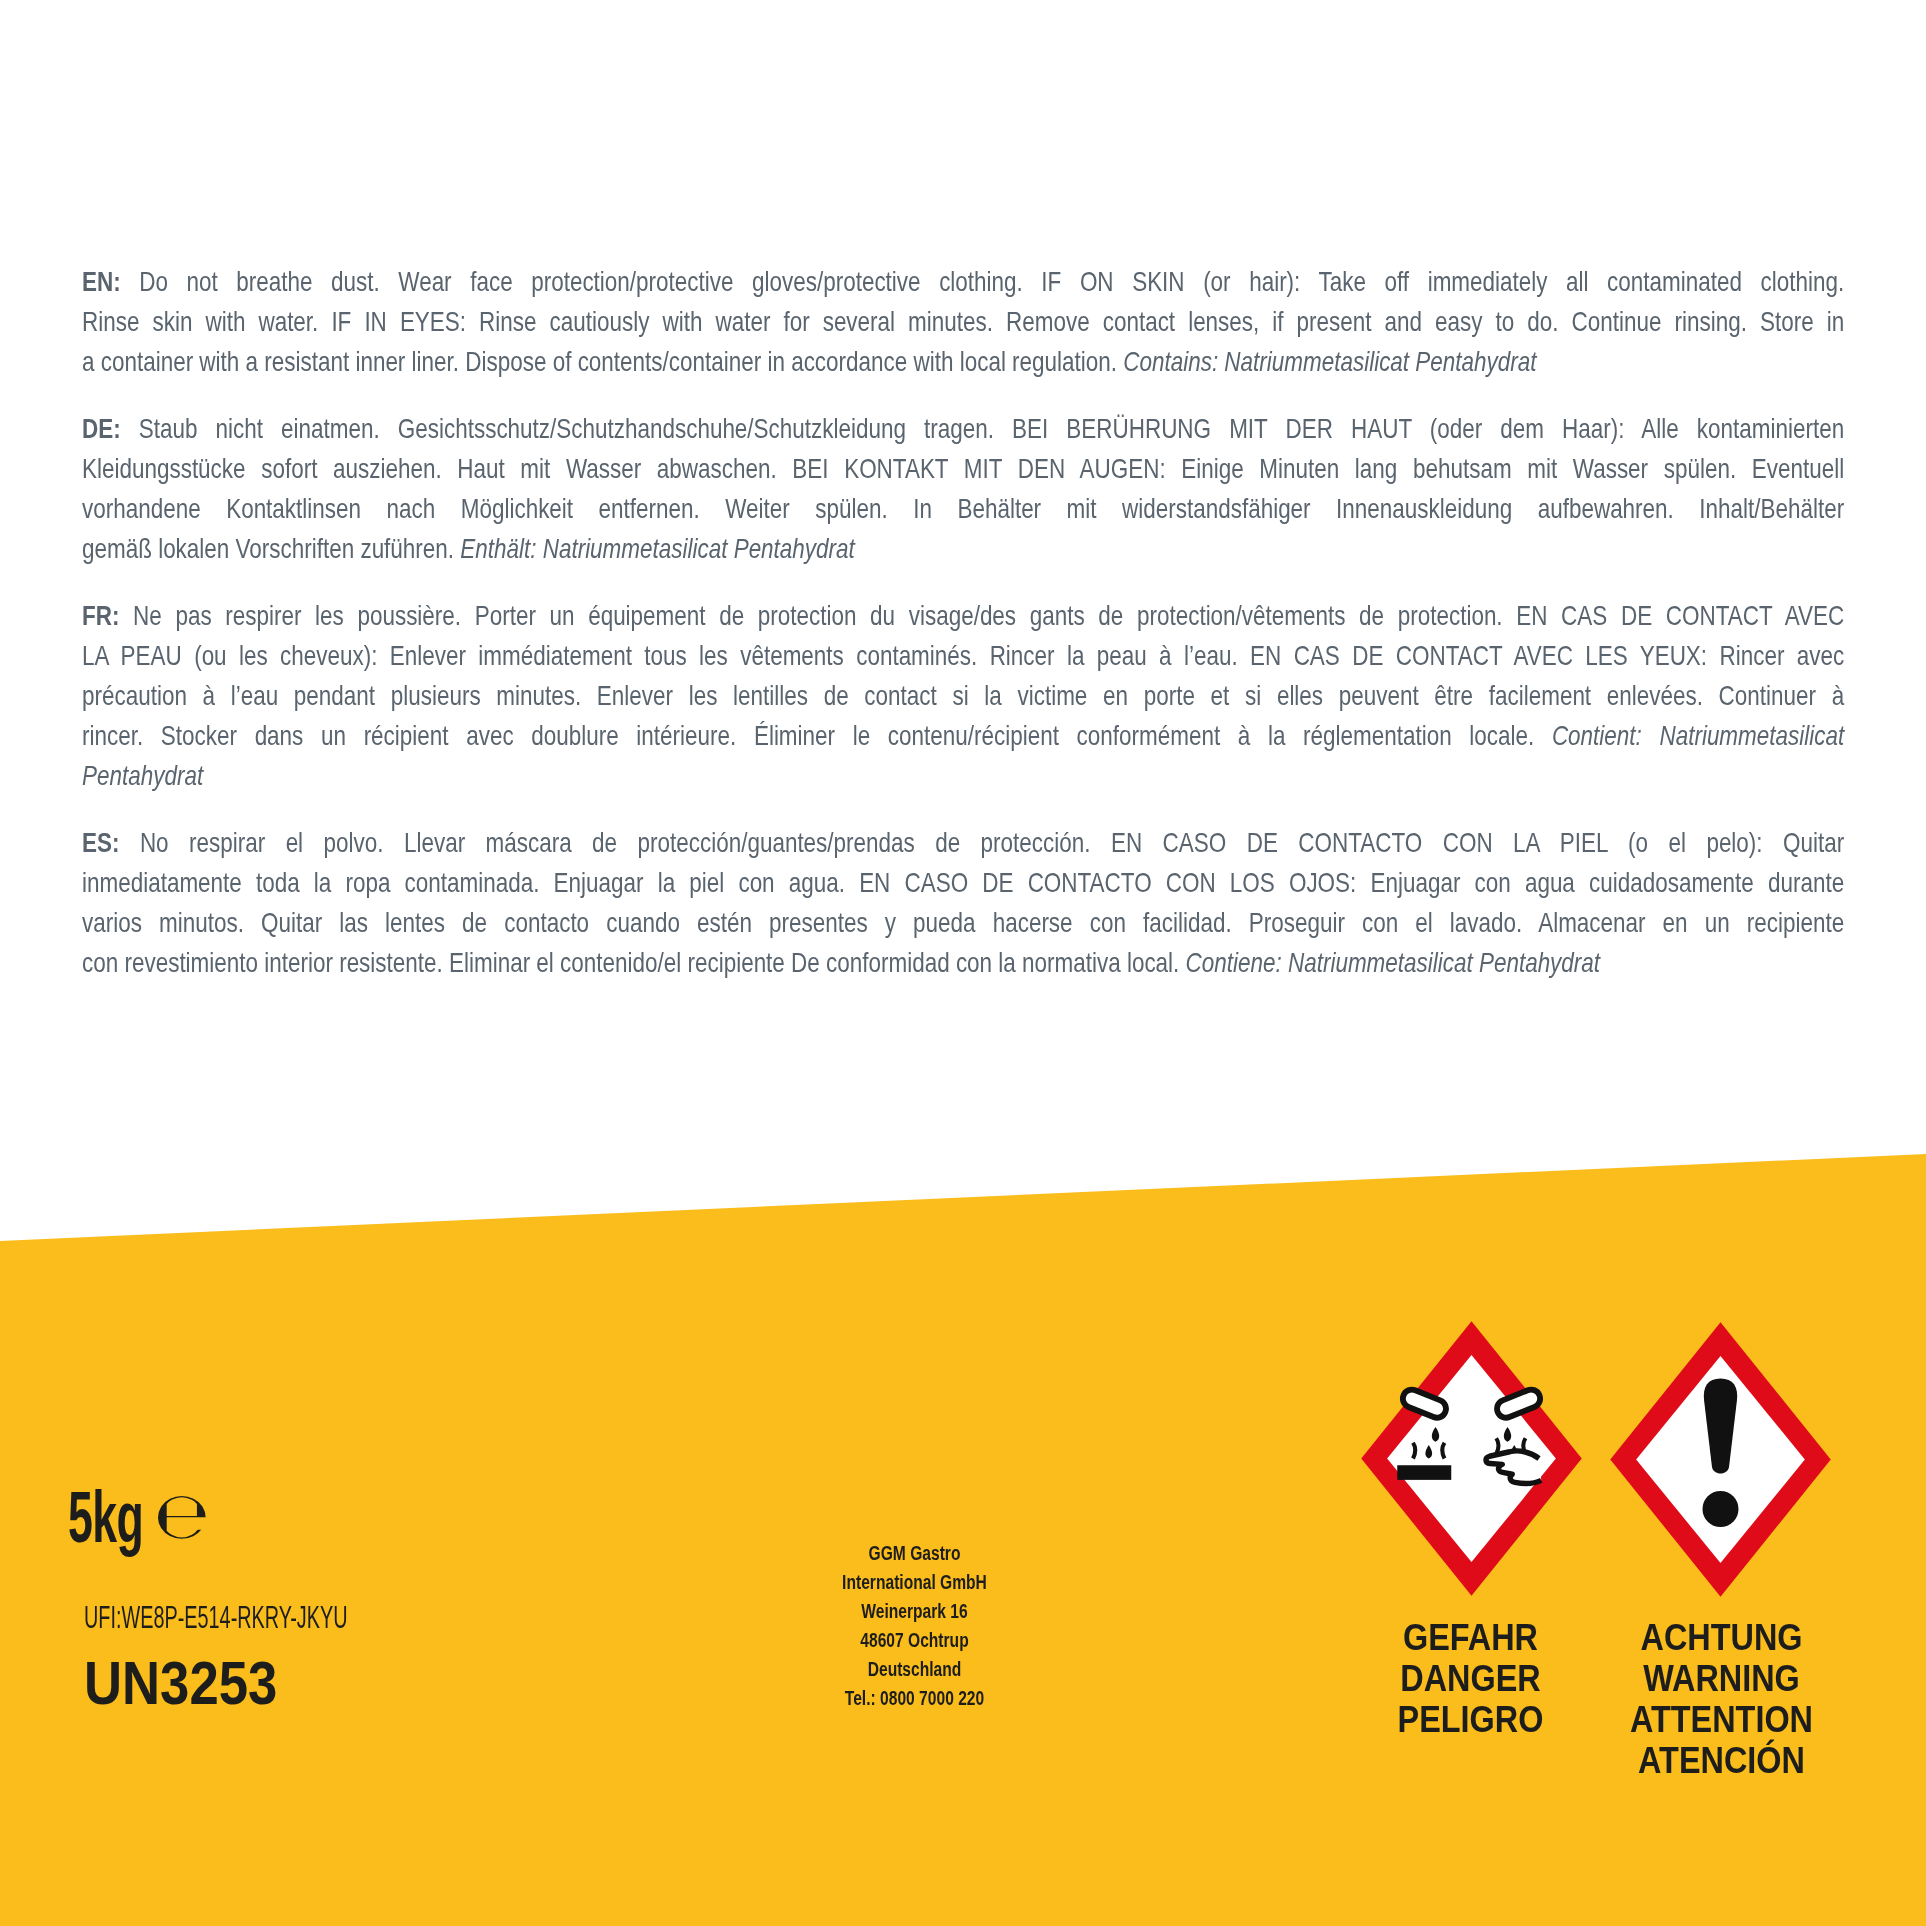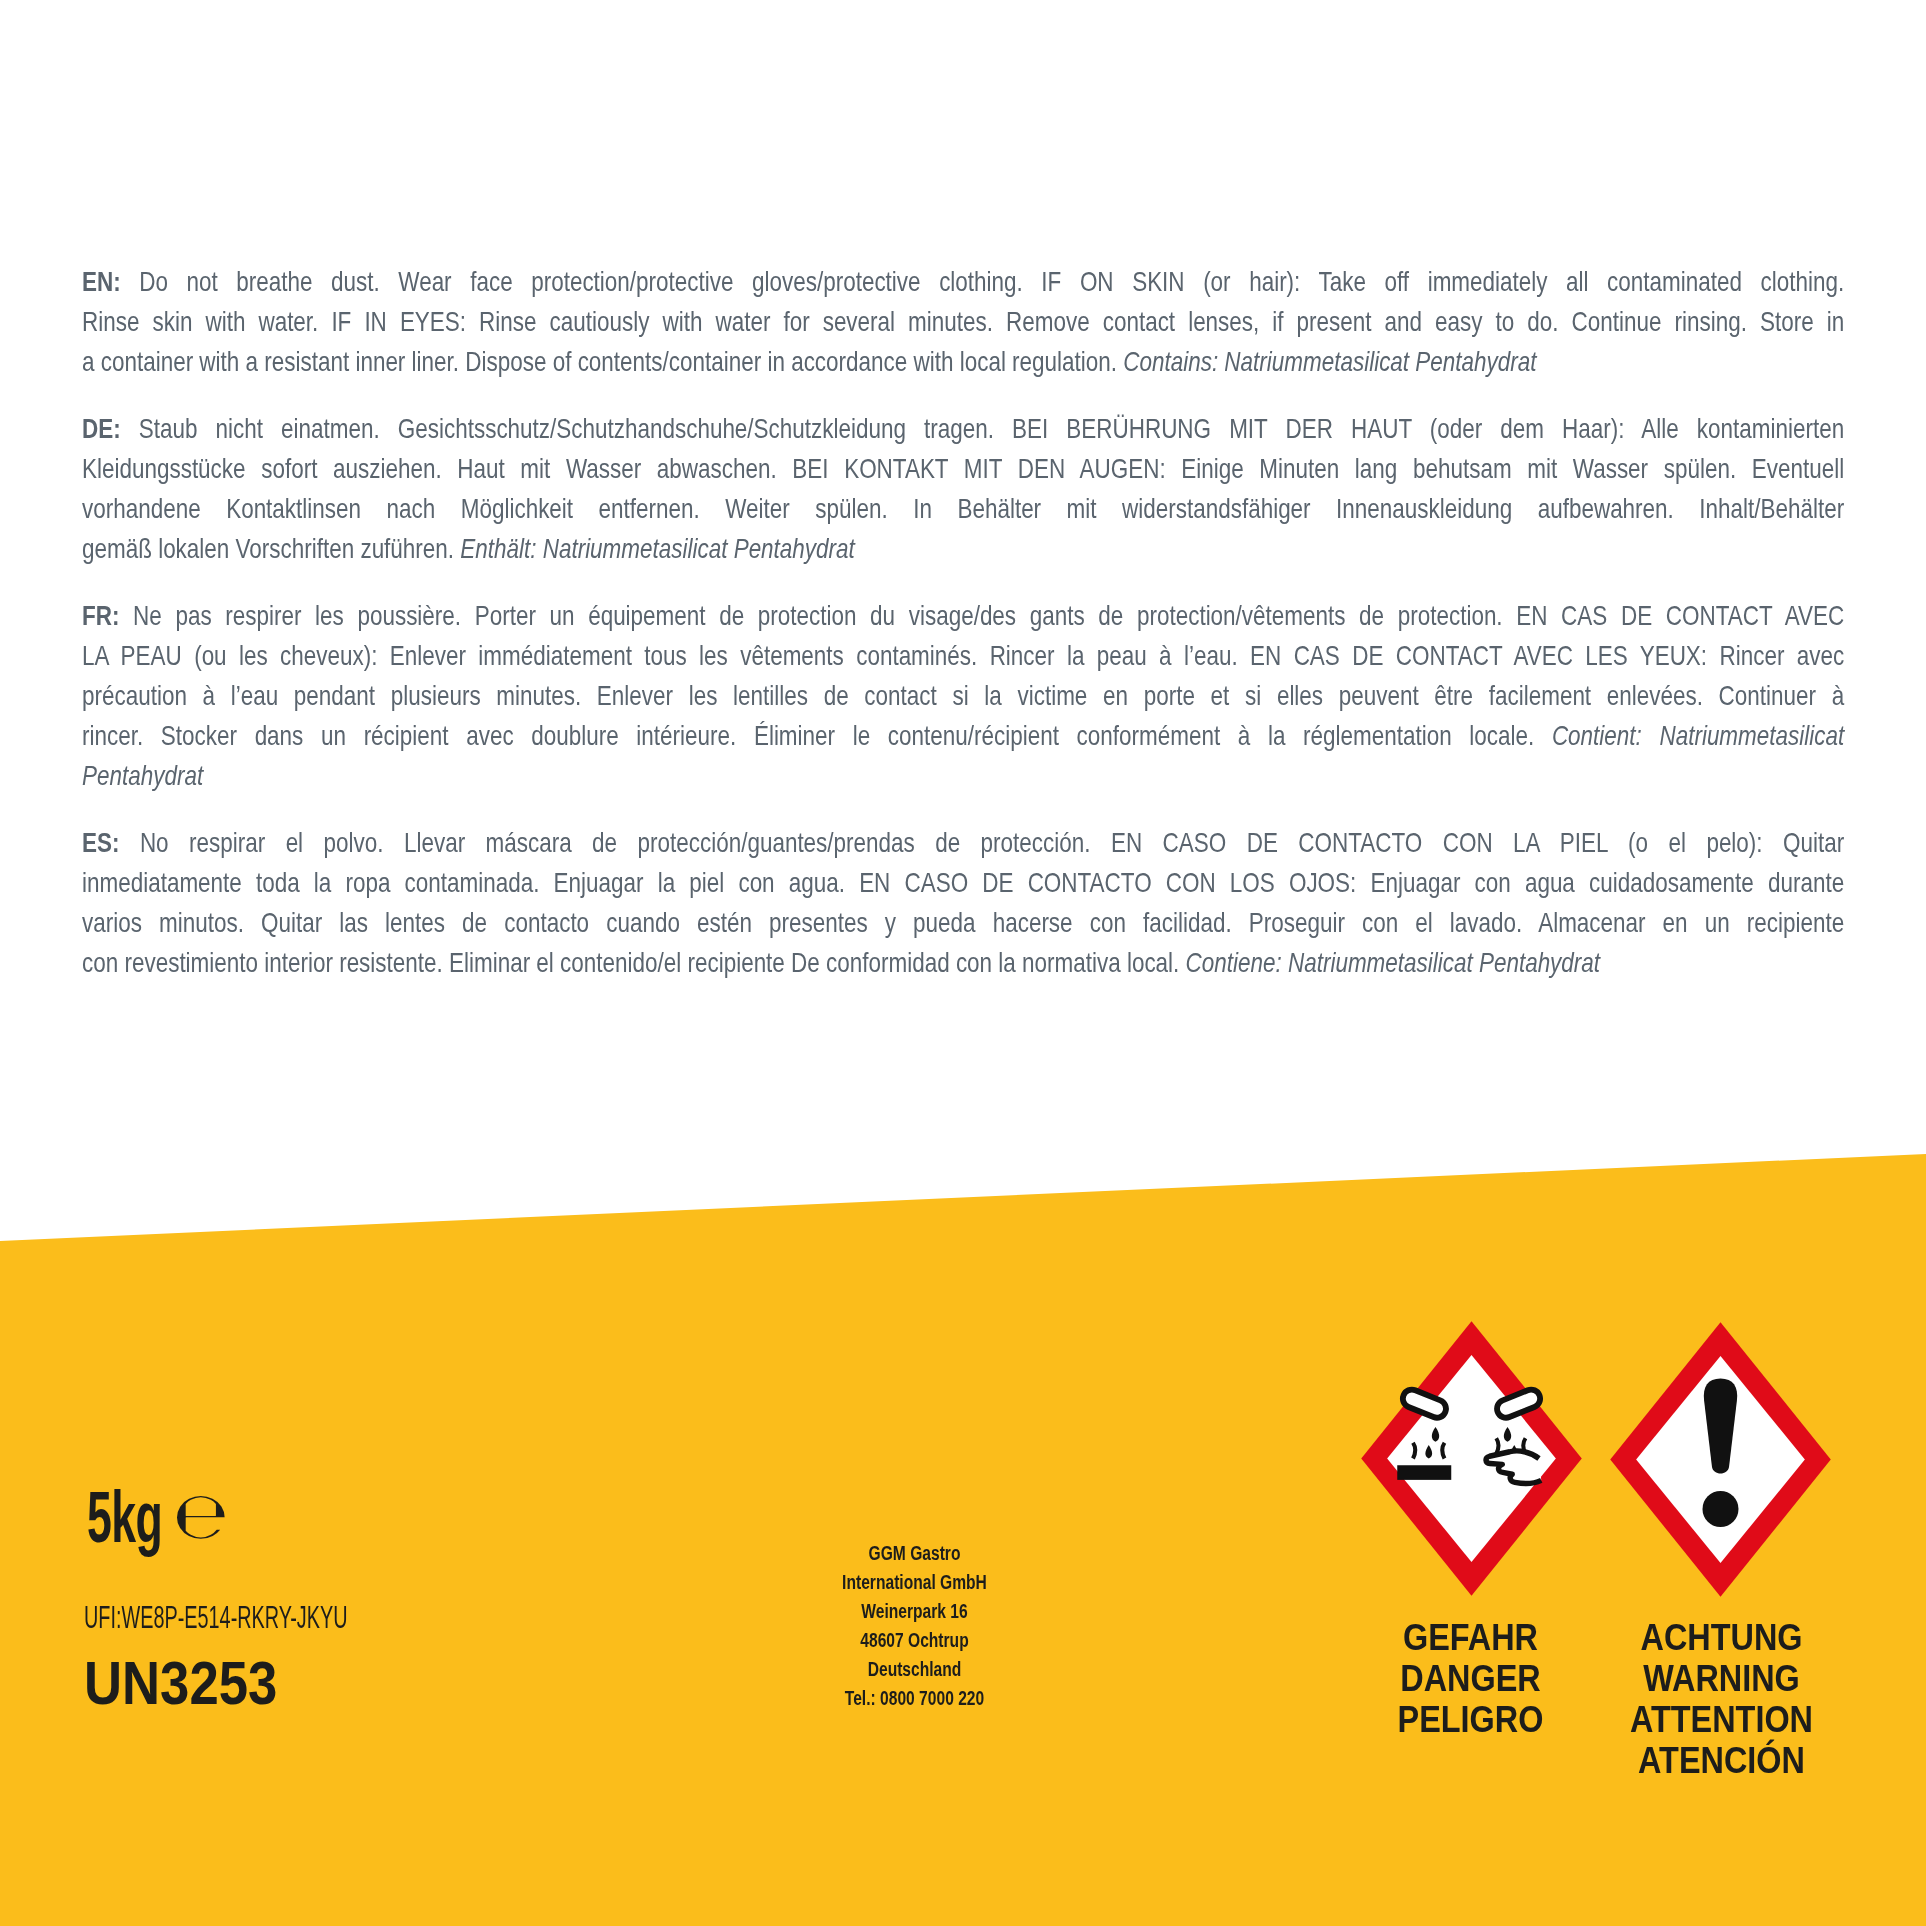--- a/index.html
+++ b/index.html
@@ -25,21 +25,21 @@
   .b{font-weight:700;}
   .i{font-style:italic;}
 
   
   .yellow-band{
     position:absolute;inset:0;background:#fbbd1b;
     clip-path:polygon(0 1241px, 1926px 1154px, 1926px 1926px, 0 1926px);
   }
 
   
-  .weight-row{position:absolute;left:87px;top:1478px;color:#1d1d1b;}
+  .weight-row{position:absolute;left:68px;top:1478px;color:#1d1d1b;}
   .weight-value{
     display:inline-block;font-size:72px;font-weight:700;line-height:1.1;
     letter-spacing:-1px;transform:scaleX(0.62);transform-origin:0 0;
   }
   .e-mark{
     position:absolute;left:86px;top:4.8px;
     font-family:"DejaVu Sans", sans-serif;font-size:65px;font-weight:400;line-height:1;
   }
   .ufi{
     position:absolute;left:84px;top:1600px;color:#1d1d1b;

